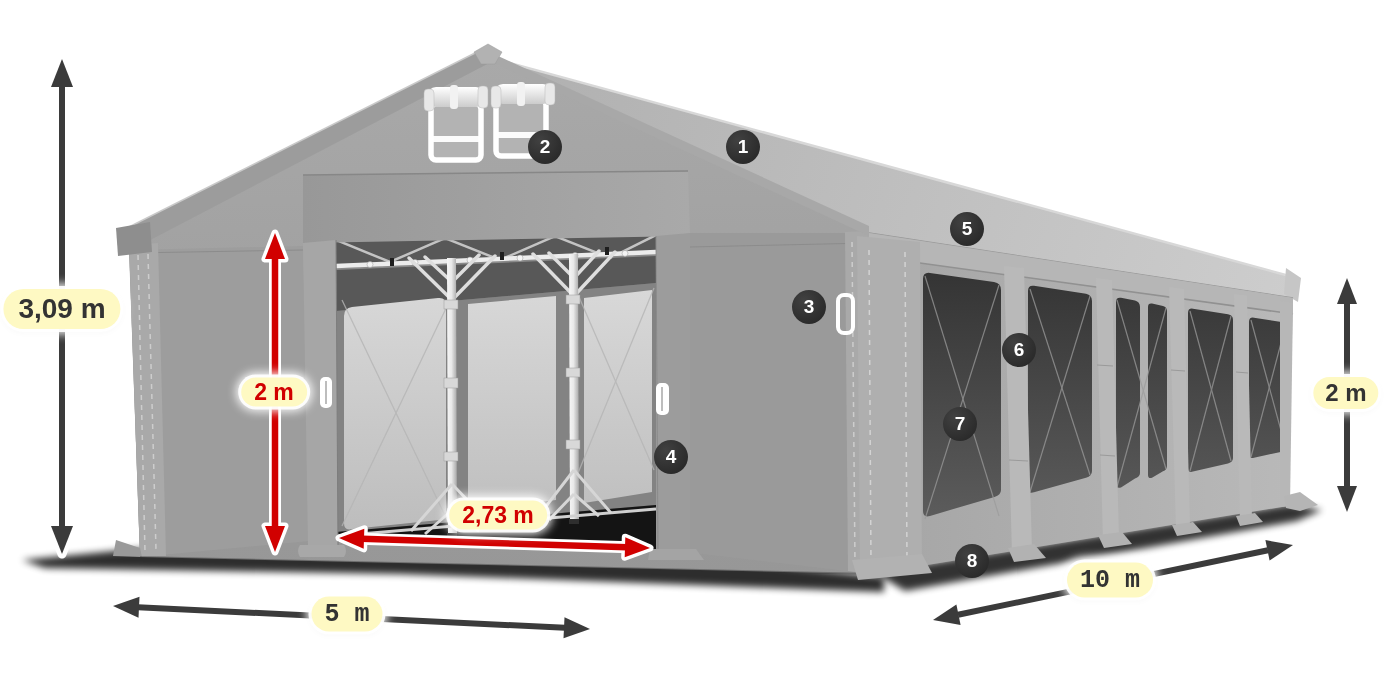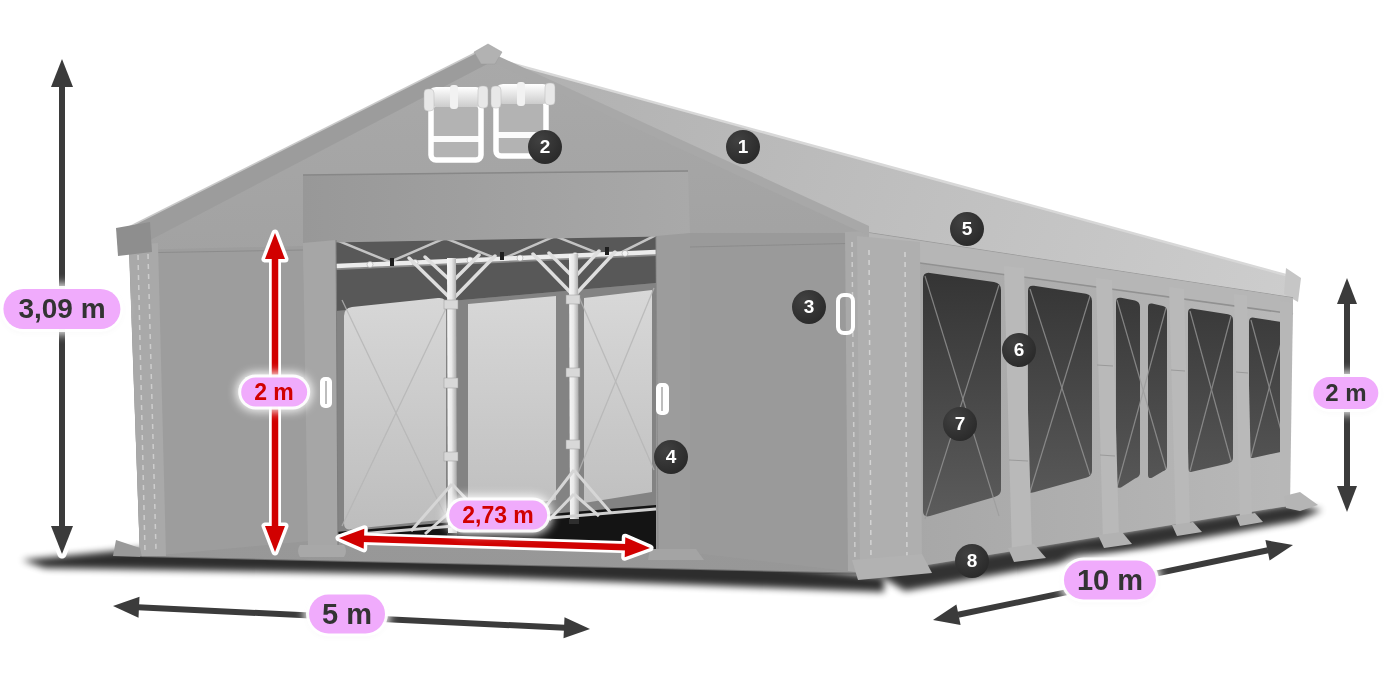--- a/index.html
+++ b/index.html
@@ -1,24 +1,24 @@
 <!DOCTYPE html>
 <html><head>
 <meta charset="utf-8">
 <style>
   html,body{margin:0;padding:0;background:#fff;}
   .stage{position:relative;width:1400px;height:700px;background:#ffffff;overflow:hidden;
          font-family:"Liberation Sans",sans-serif;}
   .stage svg{position:absolute;left:0;top:0;}
-  .pill{position:absolute;transform:translate(-50%,-50%);background:#f0abfc;color:#333333;
+  .pill{position:absolute;transform:translate(-50%,-50%);background:#fef9c3;color:#333333;
         font-weight:700;border-radius:22px;display:flex;align-items:flex-end;justify-content:center;
         white-space:nowrap;line-height:1;
         box-shadow:0 0 0 3px rgba(255,255,255,.9),0 0 10px 5px rgba(255,255,255,.95),0 2px 6px rgba(0,0,0,.10);}
   .pill.big{font-size:28px;padding:6px 15px;}
-  .pill.mid{font-size:29px;padding:5px 13px;}
+  .pill.mid{font-size:25px;padding:5px 13px;font-family:Liberation Mono, monospace;}
   .pill.small{font-size:24px;padding:4px 12px;}
   .pill.red{color:#d10000;font-size:23px;padding:3px 13px;}
   .badge{position:absolute;transform:translate(-50%,-50%);width:34px;height:34px;border-radius:50%;
          background:radial-gradient(circle at 35% 30%, #414141, #232323);
          color:#fff;font-weight:700;font-size:19px;display:flex;align-items:center;justify-content:center;}
 </style>
 </head>
 <body>
 
 <div class="stage">

